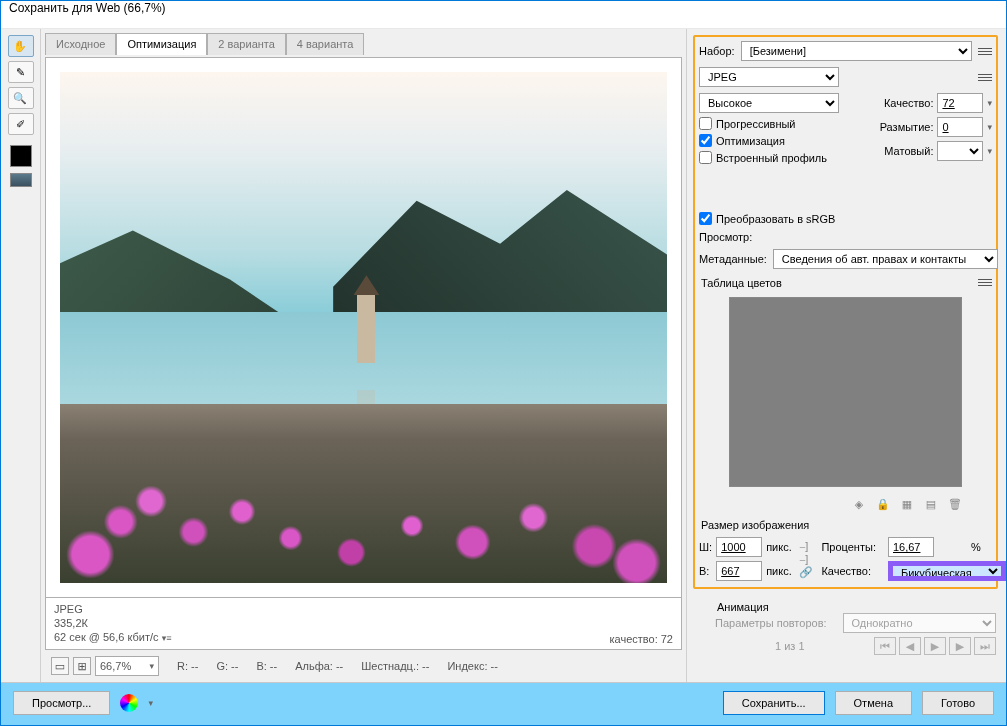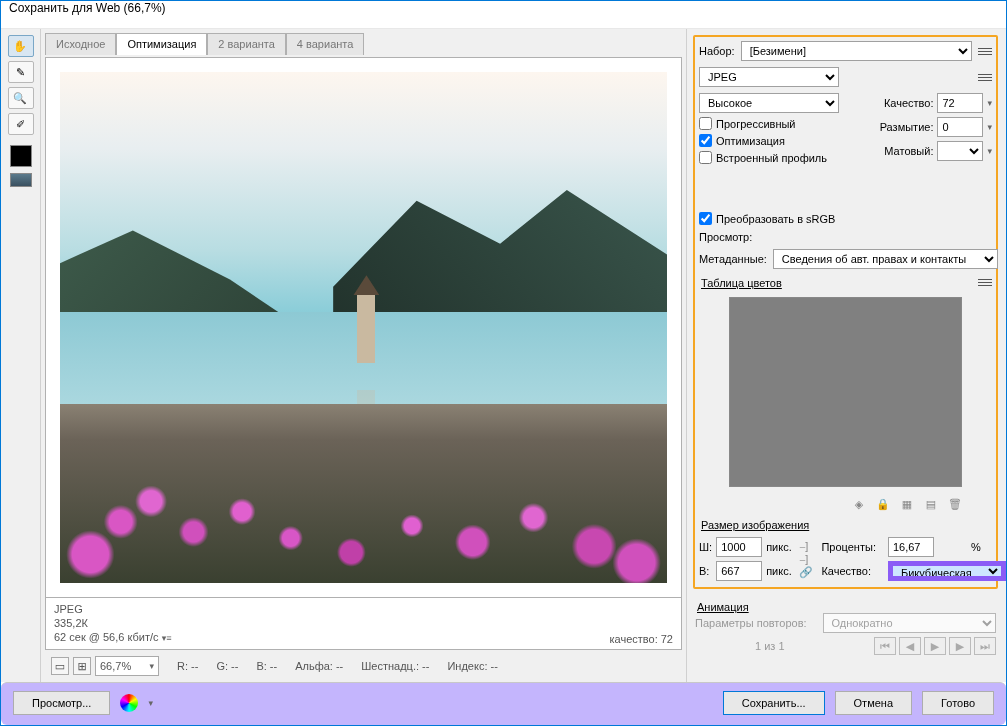--- a/index.html
+++ b/index.html
@@ -41,43 +41,43 @@
     radial-gradient(circle at 88% 82%,#c848b0 0 3%,transparent 4%),
     radial-gradient(circle at 5% 86%,#d956c4 0 3%,transparent 4%),
     radial-gradient(circle at 95% 90%,#d050bc 0 3%,transparent 4%);}
   .imginfo { background:#fff; border:1px solid #b0b0b0; border-top:none; padding:4px 8px; display:flex; justify-content:space-between; color:#555;}
   .imginfo .left div{line-height:14px;}
   .status { display:flex; align-items:center; padding:6px 6px; gap:18px; color:#555;}
   .status .grp{display:flex;align-items:center;gap:4px;}
   .sqbtn{width:18px;height:18px;border:1px solid #aaa;background:#f6f6f6;display:inline-flex;align-items:center;justify-content:center;}
   .zoom { width:64px; height:20px; border:1px solid #aaa; background:#fff; padding:0 4px; display:flex; align-items:center; justify-content:space-between;}
   
-  .bottombar { border-top:1px solid #c8c8c8; background:#c4b5fd; padding:8px 12px 10px; display:flex; align-items:center; gap:10px;border-radius:6px;}
+  .bottombar { border-top:1px solid #c8c8c8; background:#7dd3fc; padding:8px 12px 10px; display:flex; align-items:center; gap:10px;}
   .btn { height:24px; padding:0 18px; border:1px solid #adadad; background:#e8e8e8; display:inline-flex; align-items:center;}
   .btn.primary{border:1px solid #0078d7;}
   .colorwheel{width:18px;height:18px;border-radius:50%;background:conic-gradient(red,yellow,lime,cyan,blue,magenta,red);}
   
   .right { width:320px; background:#f0f0f0; border-left:1px solid #d0d0d0; display:flex; flex-direction:column; padding:6px 8px 0 6px; gap:6px; position:relative;}
   .hlbox { border:2px solid #f5a623; border-radius:2px; padding:4px 4px 6px; display:flex; flex-direction:column; gap:6px;}
   .row { display:flex; align-items:center; gap:6px;}
   .row label{white-space:nowrap;}
   select,input[type=text]{height:20px;border:1px solid #a0a0a0;background:#fff;padding:0 4px;font-size:11px;}
   select{padding-right:14px;}
   .sel-wide{flex:1;}
   .chk{display:flex;align-items:center;gap:4px;}
   .chk input{width:13px;height:13px;}
-  .small-input{width:46px;}
+  .small-input{width:46px;text-decoration:underline;}
   .menuicon{width:14px;display:inline-flex;flex-direction:column;gap:2px;}
   .menuicon span{height:1px;background:#555;}
   .colortable{height:190px;background:#808080;border:1px solid #888;margin:2px 30px;}
   .ct-icons{display:flex;justify-content:flex-end;gap:10px;padding:2px 30px 0;color:#888;}
   .ct-icons span{width:14px;height:14px;display:inline-flex;align-items:center;justify-content:center;border:1px solid transparent;}
-  .section-title{padding:2px 0 0 2px;text-decoration:underline;}
+  .section-title{padding:2px 0 0 2px;}
   .sel-quality{width:118px;background:#cde6ff;border:5px solid #8b5cf6;}
-  .anim{padding:4px 2px;}
+  .anim{padding:4px 2px;margin-left:20px;}
   .anim .row2{display:flex;align-items:center;gap:6px;margin-top:4px;}
   .playbtns{display:flex;gap:3px;margin-left:auto;}
   .playbtns .pb{width:22px;height:18px;border:1px solid #bbb;background:#eee;display:flex;align-items:center;justify-content:center;color:#aaa;}
   .flexsp{flex:1;}
   .tri{font-size:9px;color:#666;}
   .two-col{display:flex;gap:10px;}
   .two-col .col{display:flex;flex-direction:column;gap:4px;flex:1;}
   .rlabel{display:flex;justify-content:flex-end;align-items:center;gap:4px;}
 </style>
 </head>

